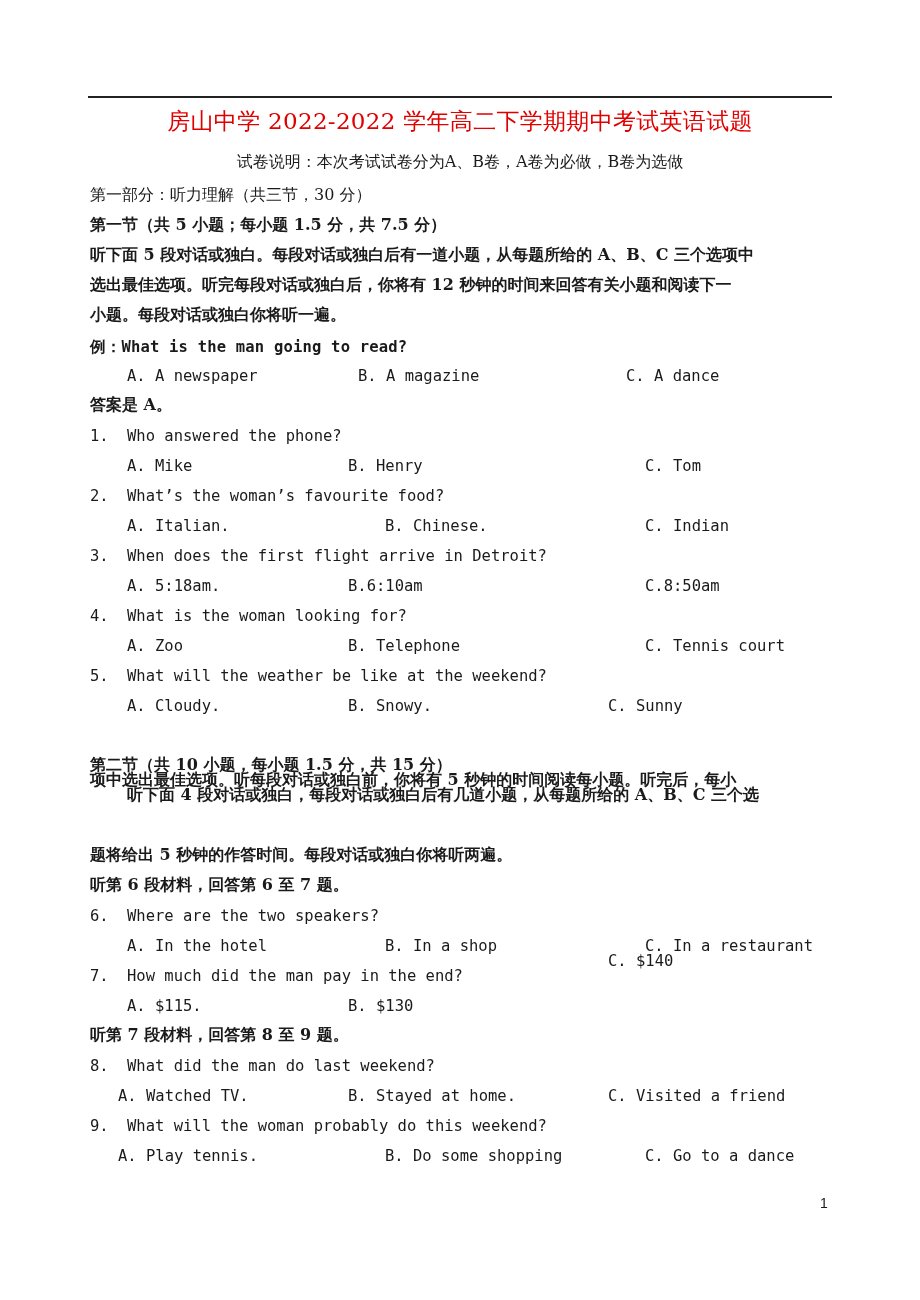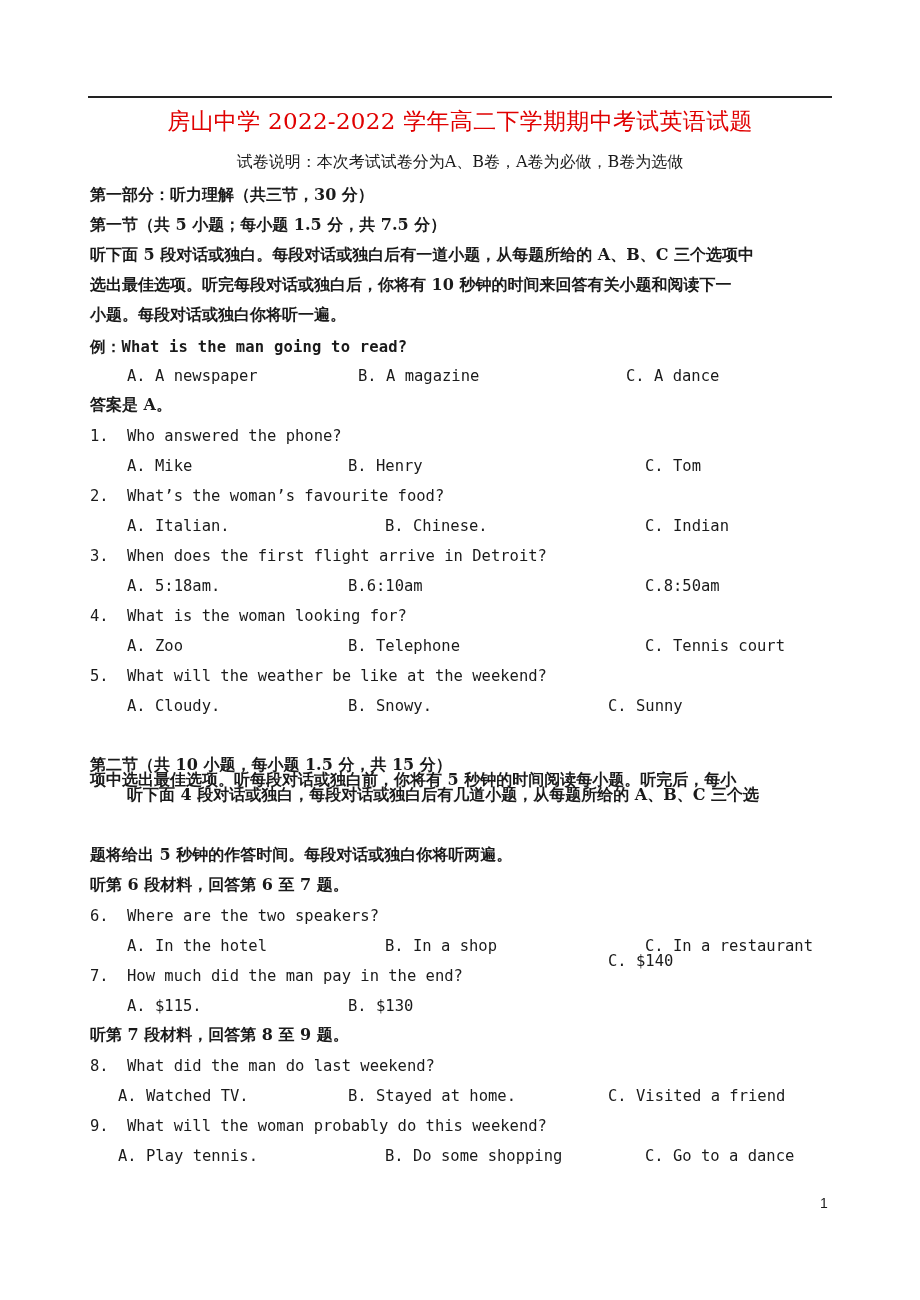--- a/index.html
+++ b/index.html
@@ -5,41 +5,41 @@
   html, body { margin: 0; padding: 0; background: #ffffff; }
   body { width: 920px; height: 1300px; position: relative; overflow: hidden;
          font-family: "DejaVu Serif", "Liberation Serif", serif; color: #1a1a1a; }
   .top-rule { position: absolute; left: 88px; top: 96px; width: 744px; height: 0;
               border-top: 2px solid #222; }
   .title { position: absolute; left: 0; width: 920px; top: 106px; text-align: center;
            font-size: 23px; color: #e00000; font-weight: normal; letter-spacing: 0.3px; }
   .subtitle { position: absolute; left: 0; width: 920px; top: 152px; text-align: center;
               font-size: 16px; }
   .line { position: absolute; left: 90px; font-size: 16px; white-space: nowrap; font-weight: bold; }
-  .bold { font-weight: bold; }
+  .bold { font-weight: normal; }
   .mono { font-family: "DejaVu Sans Mono", "Liberation Mono", monospace; font-size: 15.5px; letter-spacing: 0.2px; text-align: center; }
   .opt { position: absolute; font-size: 15.5px; white-space: nowrap;
          font-family: "DejaVu Sans Mono", "Liberation Mono", monospace; }
   .pagenum { position: absolute; left: 820px; top: 1195px; font-size: 14px;
              font-family: "Liberation Sans", sans-serif; }
 </style>
 </head>
 <body>
 
 <div>
   <div class="top-rule"></div>
   <div class="title">房山中学 2022-2022 学年高二下学期期中考试英语试题</div>
   <div class="subtitle">试卷说明：本次考试试卷分为A、B卷，A卷为必做，B卷为选做</div>
 
   <div class="line bold" style="top:185px">第一部分：听力理解（共三节，30 分）</div>
   <div class="line" style="top:215px">第一节（共 5 小题；每小题 1.5 分，共 7.5 分）</div>
 
   <div>
     <div class="line" style="top:245px">听下面 5 段对话或独白。每段对话或独白后有一道小题，从每题所给的 A、B、C 三个选项中</div>
-    <div class="line" style="top:275px">选出最佳选项。听完每段对话或独白后，你将有 10 秒钟的时间来回答有关小题和阅读下一</div>
+    <div class="line" style="top:275px">选出最佳选项。听完每段对话或独白后，你将有 12 秒钟的时间来回答有关小题和阅读下一</div>
     <div class="line" style="top:305px">小题。每段对话或独白你将听一遍。</div>
   </div>
 
   <div>
     <div class="line mono" style="top:337px">例：What is the man going to read?</div>
     <div class="opt" style="left:127px;top:367px">A. A newspaper</div>
     <div class="opt" style="left:358px;top:367px">B. A magazine</div>
     <div class="opt" style="left:626px;top:367px">C. A dance</div>
     <div class="line" style="top:395px">答案是 A。</div>
   </div>

